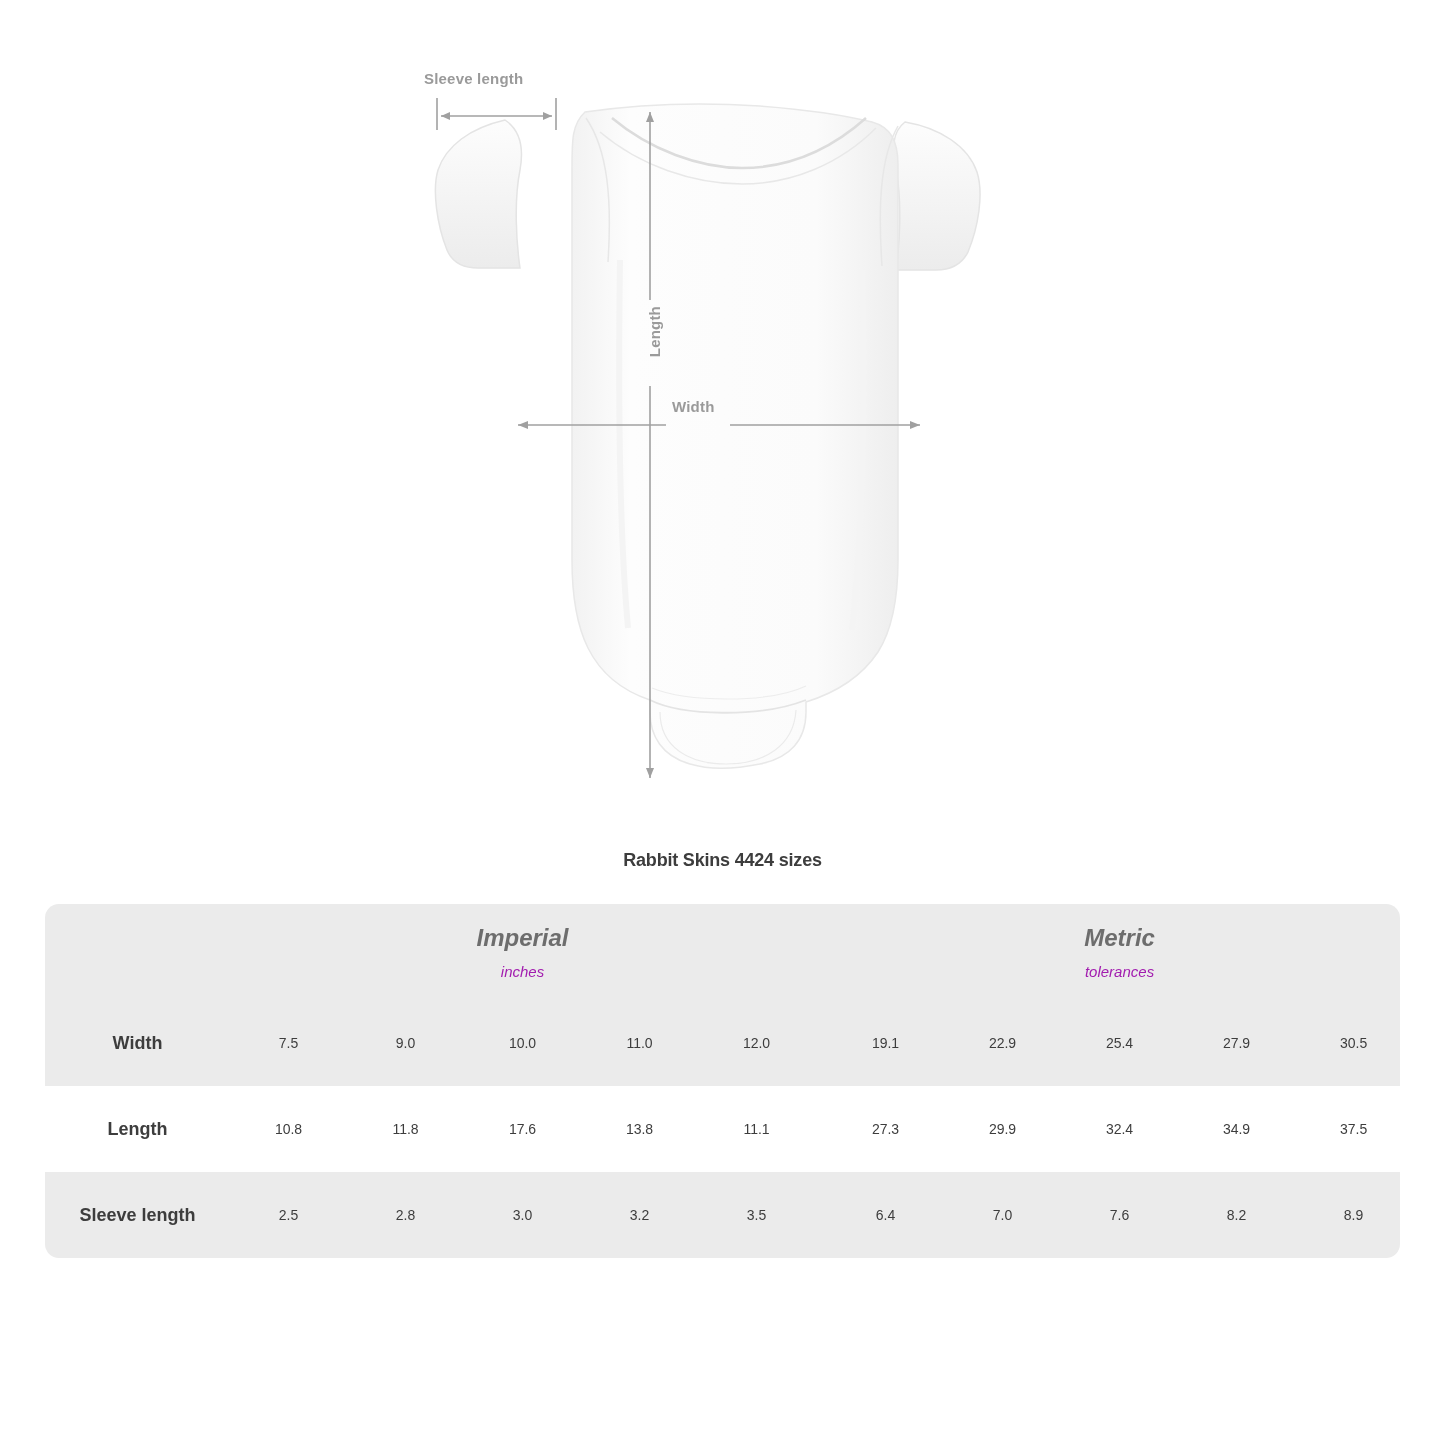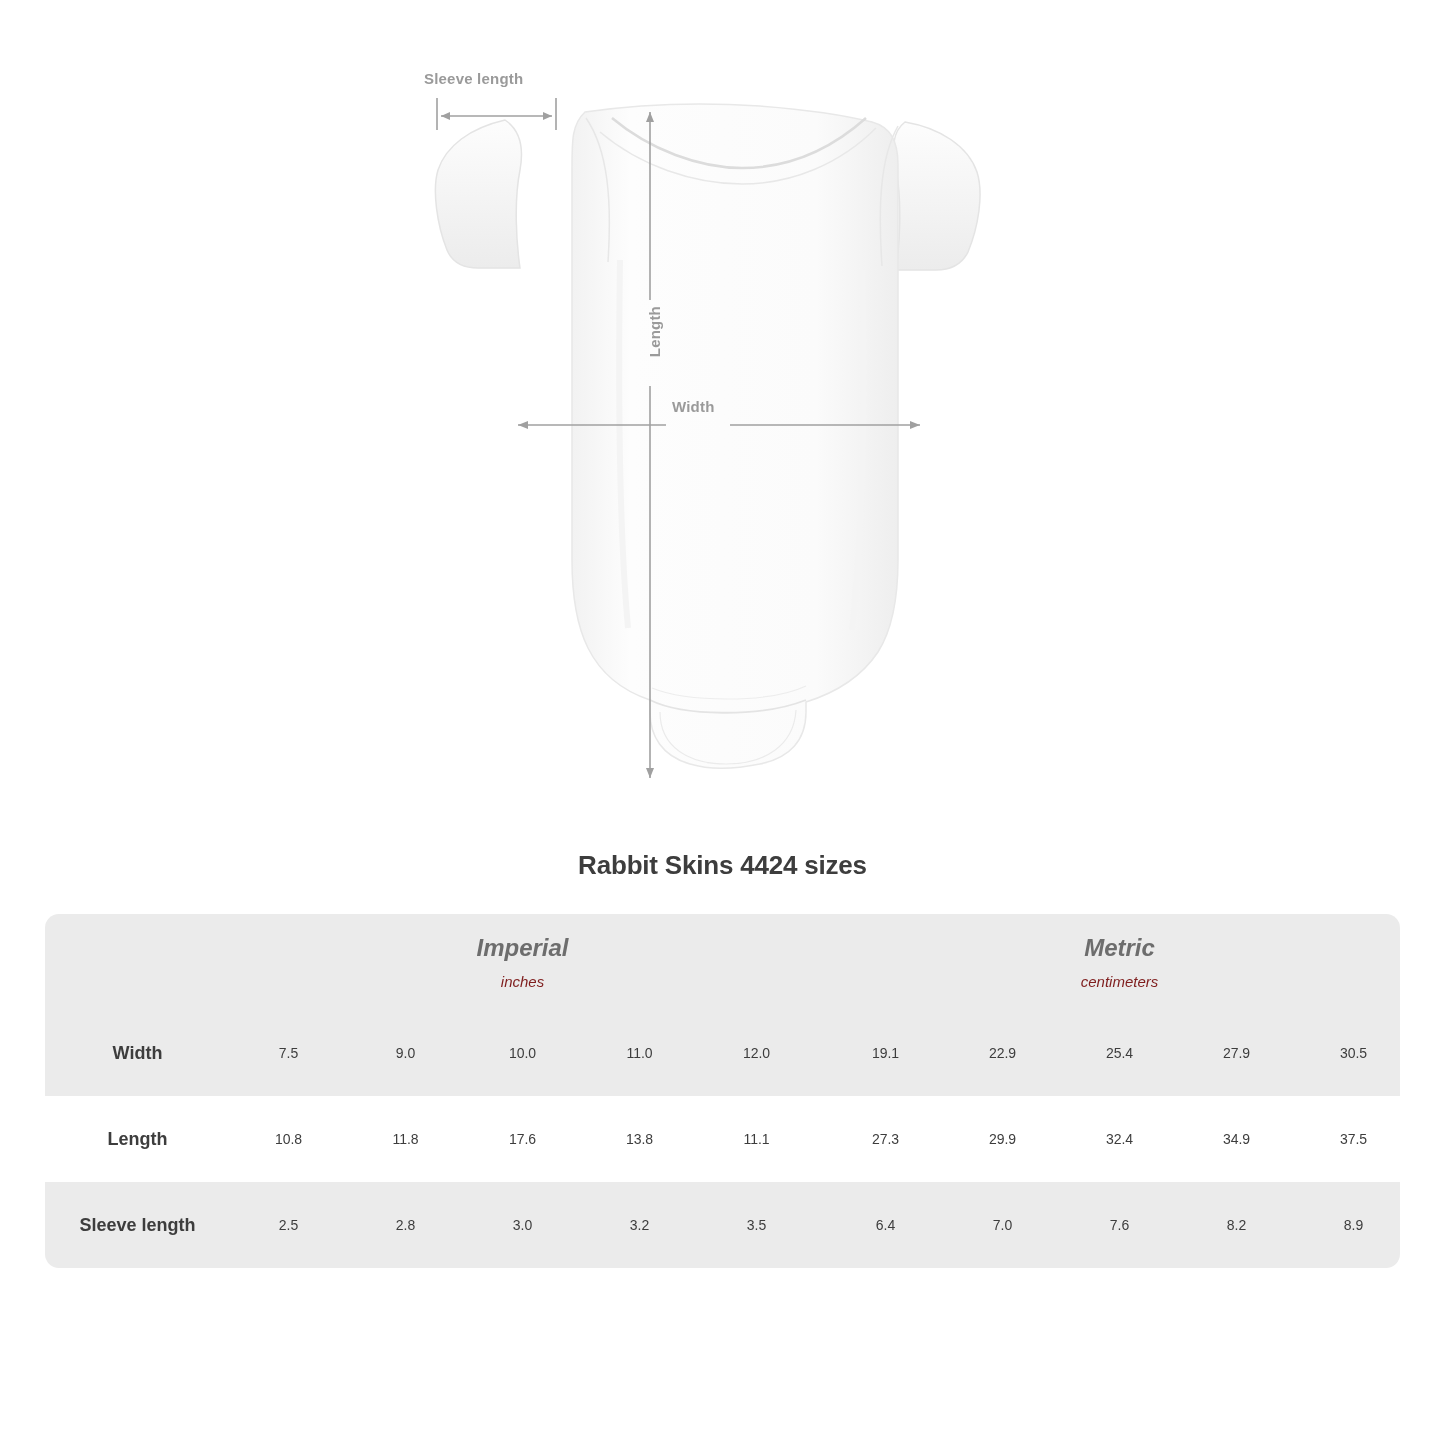--- a/index.html
+++ b/index.html
@@ -55,21 +55,21 @@
     text-orientation: mixed;
     transform: rotate(180deg);
   }
 
   
   .title-block {
     text-align: center;
     margin-top: 30px;
   }
   .chart-title {
-    font-size: 26px;
+    font-size: 18px;
     font-weight: bold;
     color: #3d3d3d;
     margin: 4px;
     letter-spacing: -0.2px;
   }
   .chart-note {
     font-size: 17px;
     font-style: italic;
     color: #6d6d6d;
     margin-top: 16px;
@@ -99,21 +99,21 @@
   .unit-name {
     font-size: 24px;
     font-weight: bold;
     font-style: italic;
     color: #6d6d6d;
     line-height: 1.2;
   }
   .unit-sub {
     font-size: 15px;
     font-style: italic;
-    color: #7f1d1d;
+    color: #a21caf;
     margin-top: 10px;
   }
   .head-row td {
     background: #ffffff;
     height: 86px;
     font-size: 16px;
     font-weight: bold;
     color: #3d3d3d;
     line-height: 1.25;
   }
@@ -246,21 +246,21 @@
       <tbody>
         <tr class="unit-row">
           <td></td>
           <td colspan="5">
             <div class="unit-name">Imperial</div>
             <div class="unit-sub">inches</div>
           </td>
           <td class="sep-col"></td>
           <td colspan="5">
             <div class="unit-name">Metric</div>
-            <div class="unit-sub">centimeters</div>
+            <div class="unit-sub">tolerances</div>
           </td>
         </tr>
 
 
         <tr class="data-row alt">
           <td class="rowlabel">Width</td>
           <td>7.5</td>
           <td>9.0</td>
           <td>10.0</td>
           <td>11.0</td>

